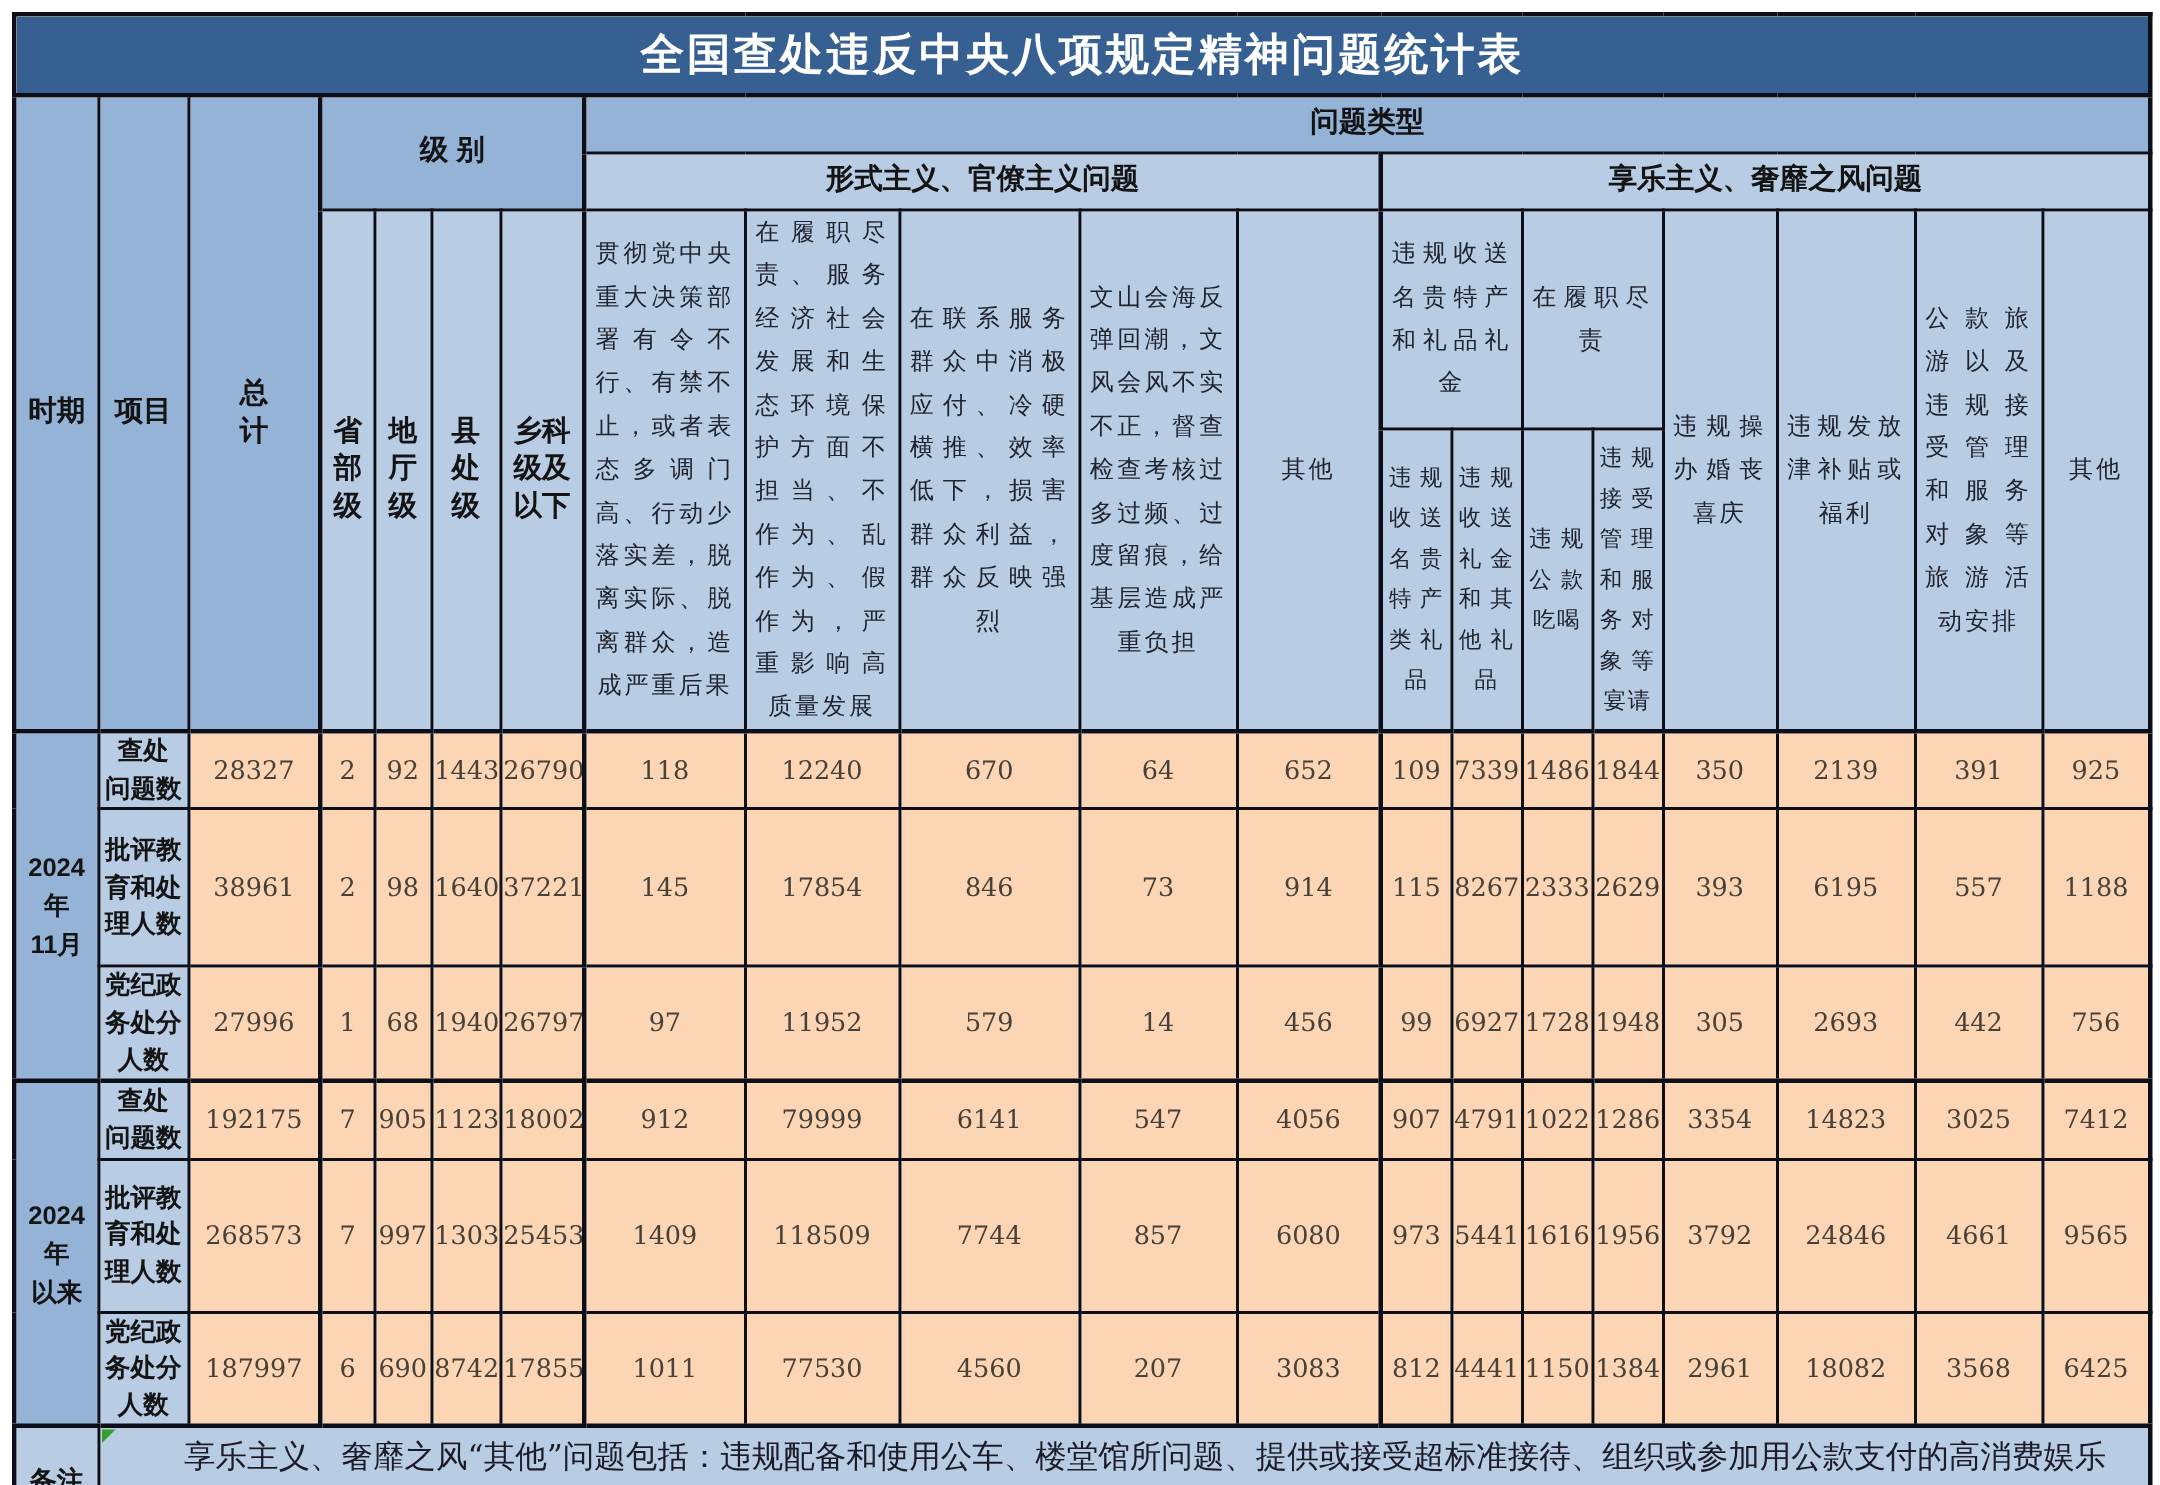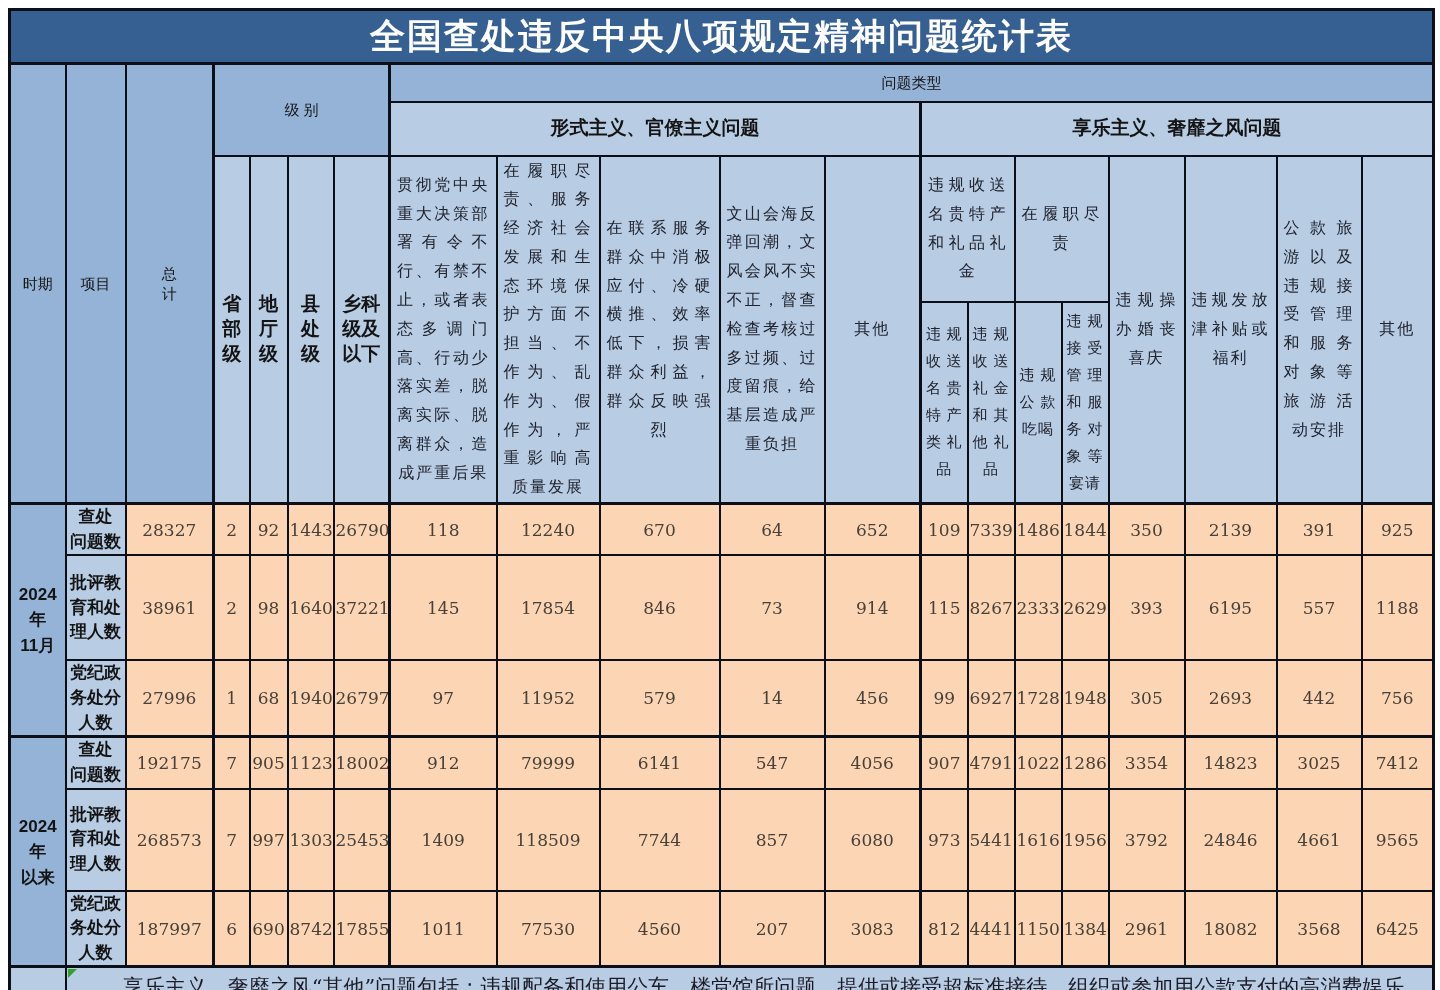--- a/index.html
+++ b/index.html
@@ -27,46 +27,46 @@
   td{
     border:2px solid var(--border);
     text-align:center;
     vertical-align:middle;
     overflow:hidden;
     color:#141414;
   }
   
   .ht-title{height:54px;}
   .ht-a{height:38px;}
-  .ht-b{height:54px;}
+  .ht-b{height:38px;}
   .ht-c{height:139px;}
   .ht-d{height:171px;}
   .h50{height:50px;}
   .h105{height:105px;}
   .h73{height:73px;}
   .h102{height:102px;}
   .h65{height:65px;}
   .ht-note{height:64px;}
   
   .bl3{border-left:3px solid var(--border);}
   .bt3{border-top:3px solid var(--border);}
   
   td.title{
     background:var(--title-bg);
     color:#ffffff;
     font-family:Liberation Sans, sans-serif;
     font-weight:bold;
-    font-size:35px;
+    font-size:29px;
     letter-spacing:2px;
     border-bottom:3px solid var(--border);
   }
   td.hmed{
     background:var(--header-medium);
-    font-weight:normal;
-    font-size:15px;
+    font-weight:bold;
+    font-size:19px;
     white-space:pre-line;
     line-height:1.3;
   }
   td.hlight{
     background:var(--header-light);
     font-weight:bold;
     font-size:19px;
     white-space:pre-line;
     line-height:1.3;
   }

